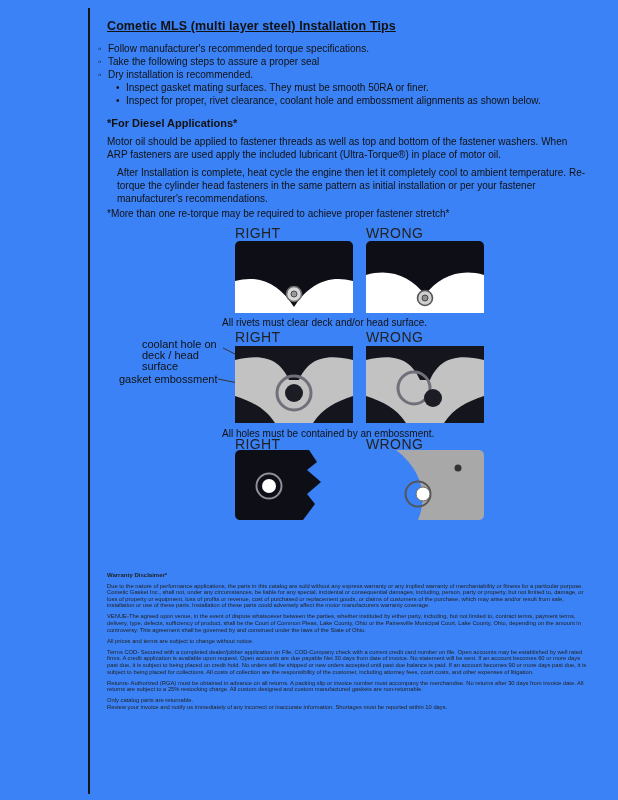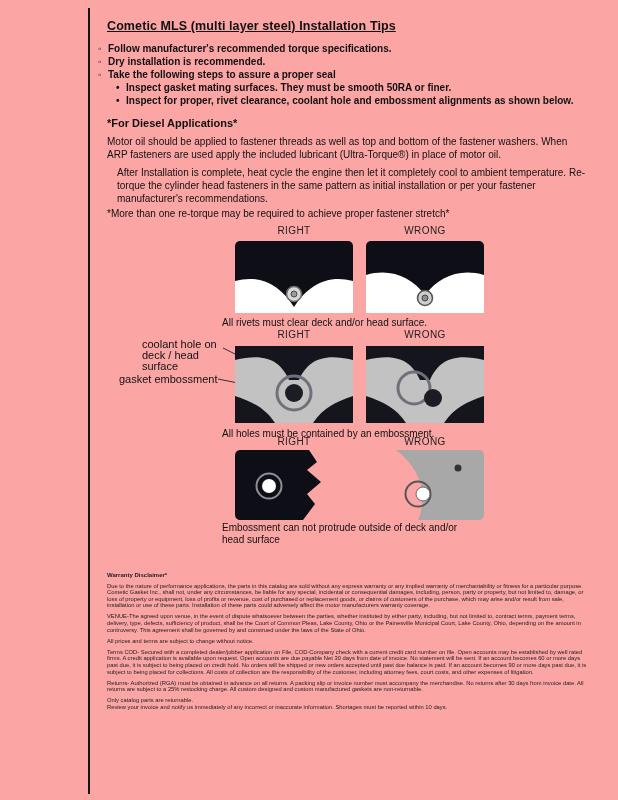--- a/index.html
+++ b/index.html
@@ -1,38 +1,38 @@
 <!DOCTYPE html>
 <html><head>
 <meta charset="utf-8">
 <style>
   * { margin:0; padding:0; box-sizing:border-box; }
   html,body { background:#ffffff; }
   .page {
-    position:relative; width:618px; height:800px; background:#fca5a5;
+    position:relative; width:618px; height:800px; background:#3b82f6;
     font-family:"Liberation Sans","DejaVu Sans",sans-serif; color:#111;
     overflow:hidden; margin:0 auto;
   }
   .abs { position:absolute; }
   .left-rule { left:88px; top:8px; width:2px; height:786px; background:#151515; }
   .title {
     left:107px; top:19px; font-size:12.5px; font-weight:bold;
     text-decoration:underline; letter-spacing:.1px;
   }
-  .bullets { left:98px; top:42px; width:480px; font-size:10px; line-height:13px; list-style:none;font-weight:bold; }
+  .bullets { left:98px; top:42px; width:480px; font-size:10px; line-height:13px; list-style:none; }
   .bullets li { position:relative; padding-left:10px; }
   .bullets li.main::before { content:"◦"; position:absolute; left:0; top:0; font-size:10px; }
   .bullets li.sub  { margin-left:18px; }
   .bullets li.sub::before { content:"•"; position:absolute; left:0; top:0; font-size:10px; }
   .diesel-heading { left:107px; top:117px; font-size:11px; font-weight:bold; }
   .para { left:107px; width:482px; font-size:10px; line-height:13px; }
   .p1 { top:135px; }
   .p2 { top:166px;margin-left:10px; }
   .note { top:207px; }
-  .fig-label { width:118px; text-align:center; font-size:10px; letter-spacing:.4px; color:#222; }
+  .fig-label { width:118px; font-size:14px; letter-spacing:.4px; color:#222; }
   .caption { left:222px; font-size:10px; line-height:12px; }
   .cap3 { width:255px; }
   .figure { width:118px; display:block; }
   .callout { font-size:11px; line-height:11px; white-space:pre-line; color:#111; }
   .callout-lines { pointer-events:none; }
   .disclaimer { left:107px; top:572px; width:480px; font-size:5.8px; line-height:6.6px; color:#222; }
   .disclaimer .dhead { font-weight:bold; margin-bottom:4px; font-size:6px; }
   .disclaimer p { margin-bottom:4.5px; }
   .disclaimer p.tight { margin-bottom:0; }
   .footer-code { left:388px; top:757px; font-size:11.5px; letter-spacing:.3px; color:#222;margin-top:44px; }
@@ -41,22 +41,22 @@
 <body>
 
 <div class="page">
 
   <div class="abs left-rule"></div>
 
   <h1 class="abs title">Cometic MLS (multi layer steel) Installation Tips</h1>
 
   <ul class="abs bullets">
     <li class="main">Follow manufacturer's recommended torque specifications.</li>
+    <li class="main">Take the following steps to assure a proper seal</li>
     <li class="main">Dry installation is recommended.</li>
-    <li class="main">Take the following steps to assure a proper seal</li>
     <li class="sub">Inspect gasket mating surfaces.  They must be smooth 50RA or finer.</li>
     <li class="sub">Inspect for proper, rivet clearance, coolant hole and embossment alignments as shown below.</li>
   </ul>
 
   <h2 class="abs diesel-heading">*For Diesel Applications*</h2>
   <p class="abs para p1">Motor oil should be applied to fastener threads as well as top and bottom of the fastener washers. When ARP fasteners are used apply the included lubricant (Ultra-Torque®) in place of motor oil.</p>
   <p class="abs para p2">After Installation is complete, heat cycle the engine then let it completely cool to ambient temperature. Re-torque the cylinder head fasteners in the same pattern as initial installation or per your fastener manufacturer's recommendations.</p>
   <p class="abs para note">*More than one re-torque may be required to achieve proper fastener stretch*</p>
 
   <div class="abs fig-label" style="left:235px; top:225px;">RIGHT</div>
@@ -119,21 +119,20 @@
     <circle cx="34" cy="36" r="7" fill="#ffffff"></circle>
   </svg>
 
   <svg class="abs figure" style="left:366px; top:450px;" width="118" height="70" viewBox="0 0 118 70">
     <path d="M30,0 H112 C116,0 118,2 118,6 V64 C118,68 116,70 112,70 H52 C 62,46 56,20 30,0 Z" fill="#a8a8a8"></path>
     <circle cx="52" cy="44" r="12.5" fill="none" stroke="#555555" stroke-width="2"></circle>
     <circle cx="57" cy="44" r="7" fill="#ffffff" stroke="#666666" stroke-width="1"></circle>
     <circle cx="92" cy="18" r="3.5" fill="#333333"></circle>
   </svg>
 
-  <div class="abs caption cap3" style="top:522px;">Embossment can not protrude outside of deck and/or head surface</div>
 
   <div class="abs disclaimer">
     <div class="dhead">Warranty Disclaimer*</div>
     <p>Due to the nature of performance applications, the parts in this catalog are sold without any express warranty or any implied warranty of merchantability or fitness for a particular purpose.  Cometic Gasket Inc., shall not, under any circumstances, be liable for any special, incidental or consequential damages, including, person, party or property, but not limited to, damage, or loss of property or equipment, loss of profits or revenue, cost of purchased or replacement goods, or claims of customers of the purchase, which may arise and/or result from sale, installation or use of these parts.  Installation of these parts could adversely affect the motor manufacturers warranty coverage.</p>
     <p>VENUE-The agreed upon venue, in the event of dispute whatsoever between the parties, whether instituted by either party, including, but not limited to, contract terms, payment terms, delivery, type, defects, sufficiency of product, shall be the Court of Common Pleas, Lake County, Ohio or the Painesville Municipal Court, Lake County, Ohio, depending on the amount in controversy.  This agreement shall be governed by and construed under the laws of the State of Ohio.</p>
     <p>All prices and terms are subject to change without notice.</p>
     <p>Terms COD- Secured with a completed dealer/jobber application on File, COD-Company check with a current credit card number on file.  Open accounts may be established by well rated firms.  A credit application is available upon request.  Open accounts are due payable Net 30 days from date of invoice.  No statement will be sent.  If an account becomes 60 or more days past due, it is subject to being placed on credit hold.  No orders will be shipped or new orders accepted until past due balance is paid.  If an account becomes 90 or more days past due, it is subject to being placed for collections.  All costs of collection are the responsibility of the customer, including attorney fees, court costs, and other expenses of litigation.</p>
     <p>Returns- Authorized (RGA) must be obtained in advance on all returns.  A packing slip or invoice number must accompany the merchandise.  No returns after 30 days from invoice date.  All returns are subject to a 25% restocking charge.  All custom designed and custom manufactured gaskets are non-returnable.</p>
     <p class="tight">Only catalog parts are returnable.</p>
     <p>Review your invoice and notify us immediately of any incorrect or inaccurate information.  Shortages must be reported within 10 days.</p>

